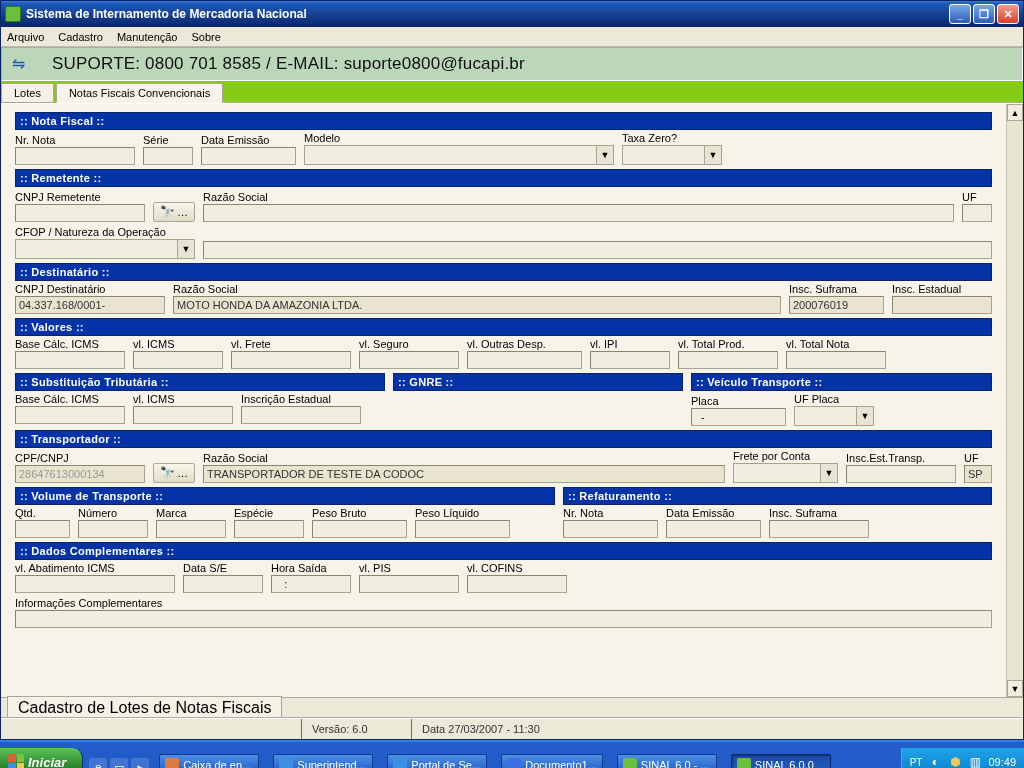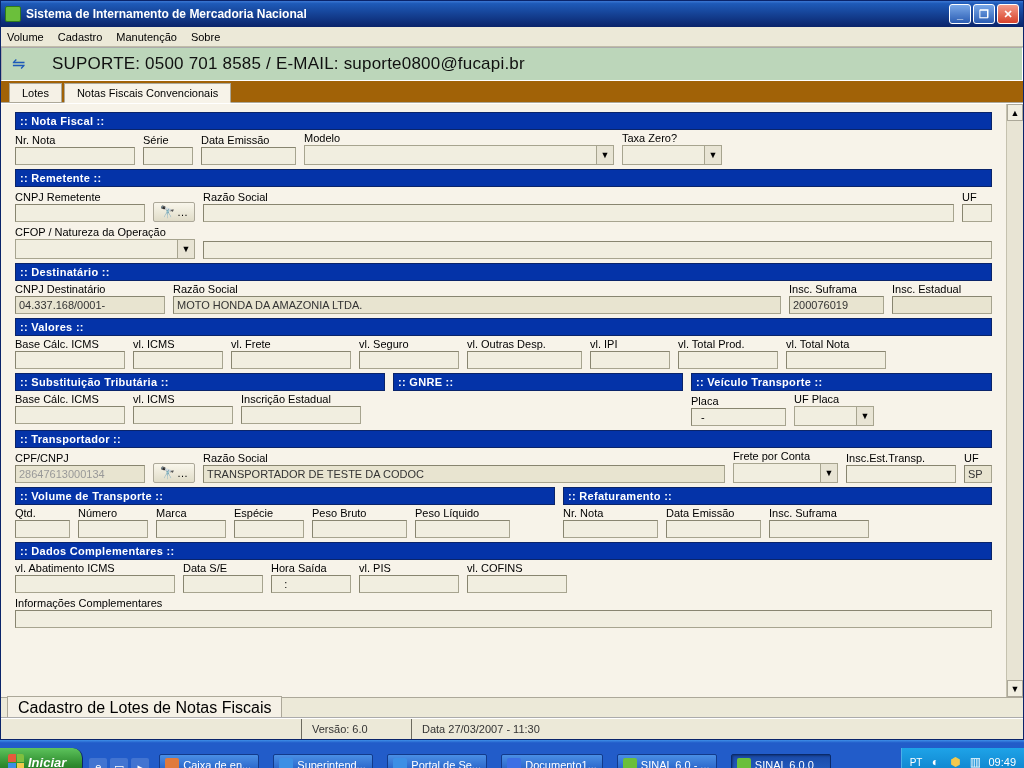--- a/index.html
+++ b/index.html
@@ -67,25 +67,24 @@
   border: 1px inset #fff;
   gap: 20px;
 }
 .support-icon {
   width: 20px; height: 20px;
   color: #1E5AB8;
   font-size: 16px;
 }
 .support-text { font-family: Verdana, sans-serif; font-size: 17px; font-weight: normal; color: #101010; letter-spacing: 0.2px; }
 .tabstrip {
-  background: #a16207;
+  background: #84cc16;
   height: 22px;
   display: flex;
   align-items: flex-end;
-  padding-left: 8px;
   border-bottom: 1px solid #ACA899;
 }
 .tab {
   background: #F5F1E6;
   border: 1px solid #ACA899;
   border-bottom: none;
   padding: 3px 12px;
   margin-right: 2px;
   font-size: 11px;
 }
@@ -243,29 +242,29 @@
     <div class="titlebar-icon"></div>
     <div class="titlebar-title">Sistema de Internamento de Mercadoria Nacional</div>
     <div class="win-buttons">
       <div class="win-btn">_</div>
       <div class="win-btn">❐</div>
       <div class="win-btn close">✕</div>
     </div>
   </div>
 
   <div class="menubar">
-    <span>Volume</span>
+    <span>Arquivo</span>
     <span>Cadastro</span>
     <span>Manutenção</span>
     <span>Sobre</span>
   </div>
 
   <div class="support-bar">
     <div class="support-icon">⇋</div>
-    <div class="support-text">SUPORTE: 0500 701 8585 / E-MAIL: suporte0800@fucapi.br</div>
+    <div class="support-text">SUPORTE: 0800 701 8585 / E-MAIL: suporte0800@fucapi.br</div>
   </div>
 
   <div class="tabstrip">
     <div class="tab">Lotes</div>
     <div class="tab active">Notas Fiscais Convencionais</div>
   </div>
 
   <div class="scroll-area">
     <div class="form-body">
 

